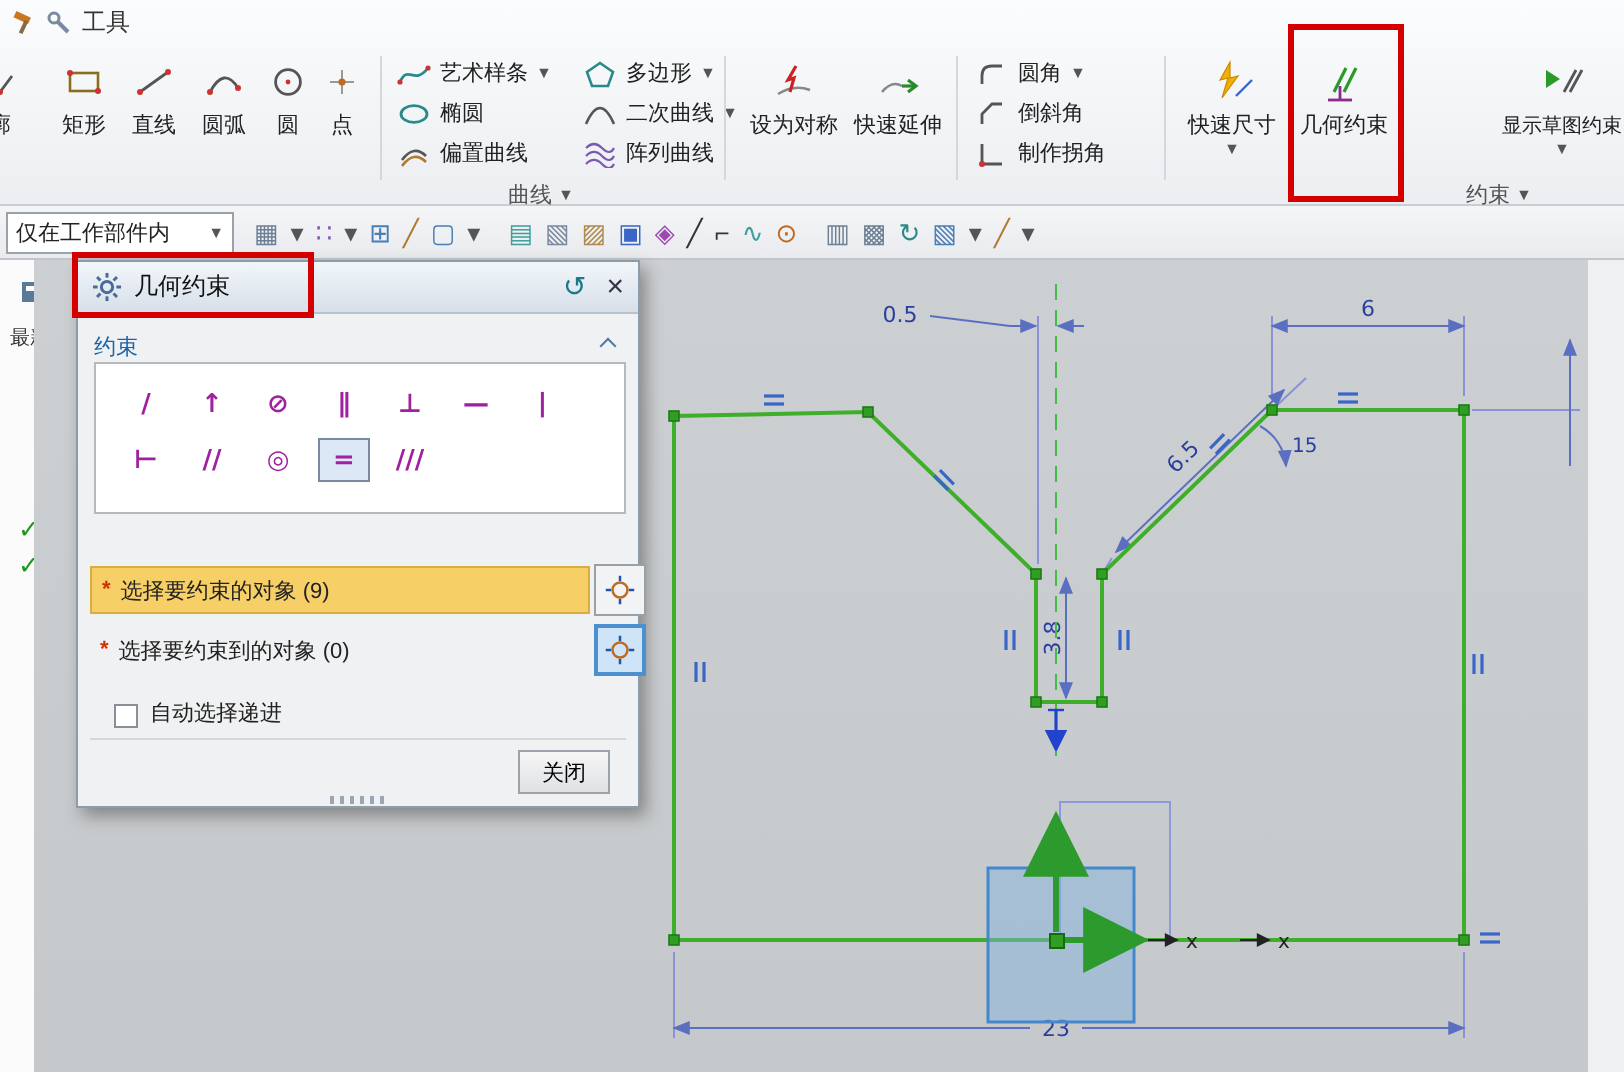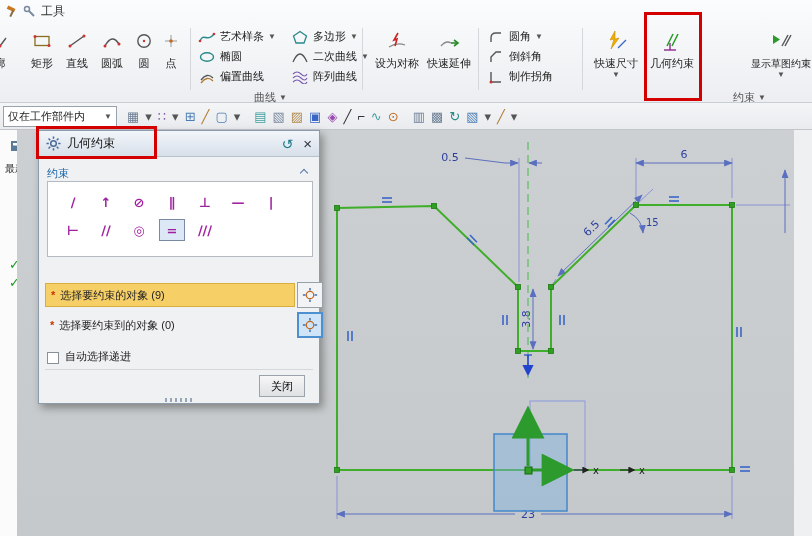--- a/index.html
+++ b/index.html
@@ -42,21 +42,21 @@
 .chev{width:6px;height:6px;border-left:1.6px solid #5577aa;border-top:1.6px solid #5577aa;transform:rotate(45deg);margin-right:4px;cursor:pointer}
 .c-panel{position:absolute;left:8px;top:50px;width:266px;height:76px;background:#fff;border:1px solid #b4bac0;display:flex;flex-wrap:wrap;align-content:flex-start;gap:6px 7px;padding:9px 12px}
 .c-cell{width:26px;height:22px;display:flex;align-items:center;justify-content:center;cursor:pointer;border:1px solid transparent}
 .c-cell.selected{border:1px solid #7a8aa0;background:#dce8f5}
 .c-glyph{color:#a020a0;font-size:13px;font-weight:bold;font-family:"DejaVu Sans",sans-serif}
 .sel-row{position:absolute;left:6px;width:250px;height:24px;display:flex;align-items:center;gap:5px;padding:0 5px;font-size:11px;cursor:pointer}
 .sel-row-active{background:#f7cf67;border:1px solid #d8ae3e}
 .req{color:#cc3300;font-weight:bold}
 .pick-btn{position:absolute;left:258px;width:26px;height:26px;background:#f2f3f4;border:1px solid #98a0a8;display:flex;align-items:center;justify-content:center;cursor:pointer}
 .pick-btn.active{background:#cfe4f7;border:2px solid #4d90d0}
-.chk-row{position:absolute;left:8px;display:flex;align-items:flex-end;gap:6px;cursor:pointer}
+.chk-row{position:absolute;left:18px;display:flex;align-items:flex-end;gap:6px;cursor:pointer}
 .chkbox{width:12px;height:12px;border:1px solid #8a9098;background:#fff}
 .close-btn{position:absolute;right:14px;top:244px;width:46px;height:22px;background:linear-gradient(#f6f6f6,#dfe1e3);border:1px solid #9aa2ac;font-size:11px;cursor:pointer;font-family:inherit}
 .dlg-foot-sep{position:absolute;left:6px;right:6px;top:238px;border-top:1px solid #d5d8db}
 .grip{position:absolute;left:50%;transform:translateX(-50%);bottom:1px;width:28px;height:4px;background:repeating-linear-gradient(90deg,#9aa6b4 0 2px,transparent 2px 5px)}
 
 .redbox{position:absolute;border:3px solid #d40000;z-index:10;pointer-events:none}
 </style>
 </head>
 <body>
 

